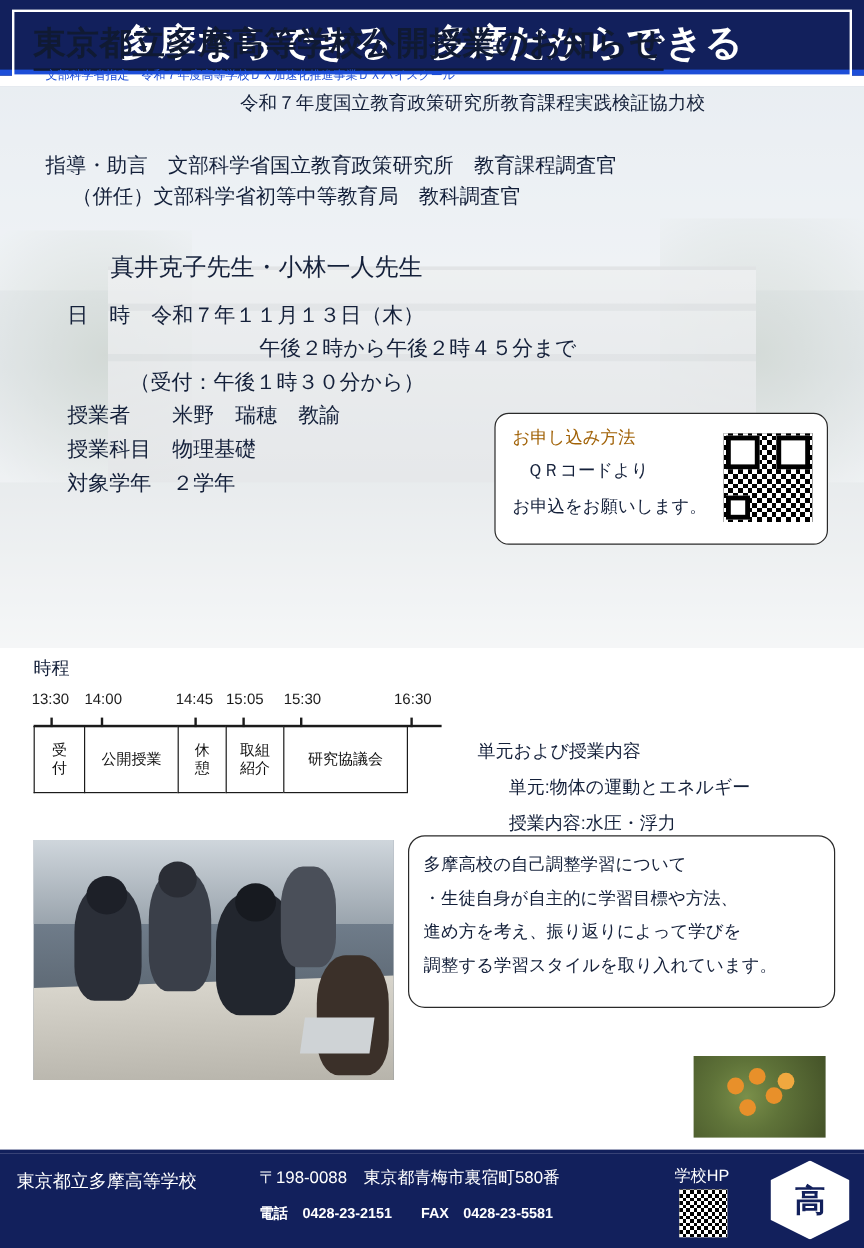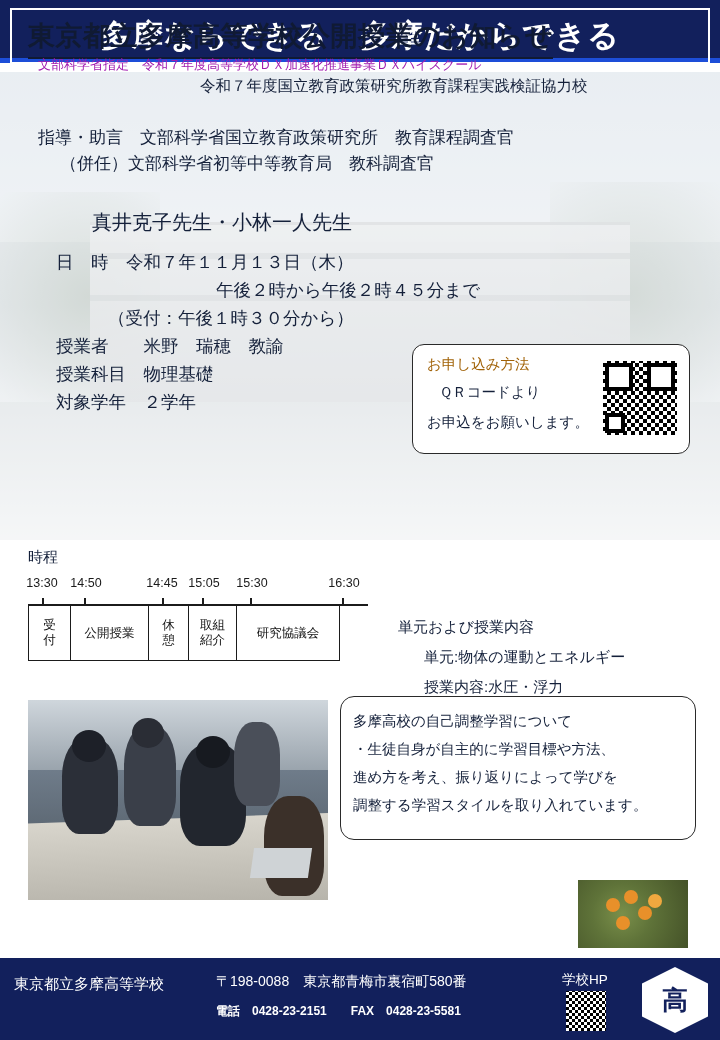--- a/index.html
+++ b/index.html
@@ -93,21 +93,21 @@
 
   .h-title {
     position: absolute; left: 28px; top: 18px;
     font-size: 27px; font-weight: bold; letter-spacing: .5px;
     color: #101a33;
     border-bottom: 2px solid #101a33;
     padding-bottom: 3px;
   }
   .h-sub1 {
     position: absolute; left: 38px; top: 56px;
-    font-size: 13px; white-space: pre; color: #a21caf;
+    font-size: 10px; white-space: pre; color: #1d4ed8;
   }
   .h-sub2 {
     position: absolute; left: 200px; top: 76px;
     font-size: 15.5px; white-space: pre; color: #14203a;
   }
   .h-adv1 {
     position: absolute; left: 38px; top: 126px;
     font-size: 17px; white-space: pre; color: #14203a;
   }
   .h-adv2 {
@@ -328,21 +328,21 @@
 
   <div class="timeline">
     <div class="tl-axis"></div>
     <div class="tl-tick" style="left:14px;"></div>
     <div class="tl-tick" style="left:56px;"></div>
     <div class="tl-tick" style="left:134px;"></div>
     <div class="tl-tick" style="left:174px;"></div>
     <div class="tl-tick" style="left:222px;"></div>
     <div class="tl-tick" style="left:314px;"></div>
     <div class="tl-time" style="left:14px;">13:30</div>
-    <div class="tl-time" style="left:58px;">14:50</div>
+    <div class="tl-time" style="left:58px;">14:00</div>
     <div class="tl-time" style="left:134px;">14:45</div>
     <div class="tl-time" style="left:176px;">15:05</div>
     <div class="tl-time" style="left:224px;">15:30</div>
     <div class="tl-time" style="left:316px;">16:30</div>
   </div>
 
   <div class="sched-boxes">
     <div class="sched-cell" style="width:42px;">
         <span style="white-space:pre-line">受
 付</span>

